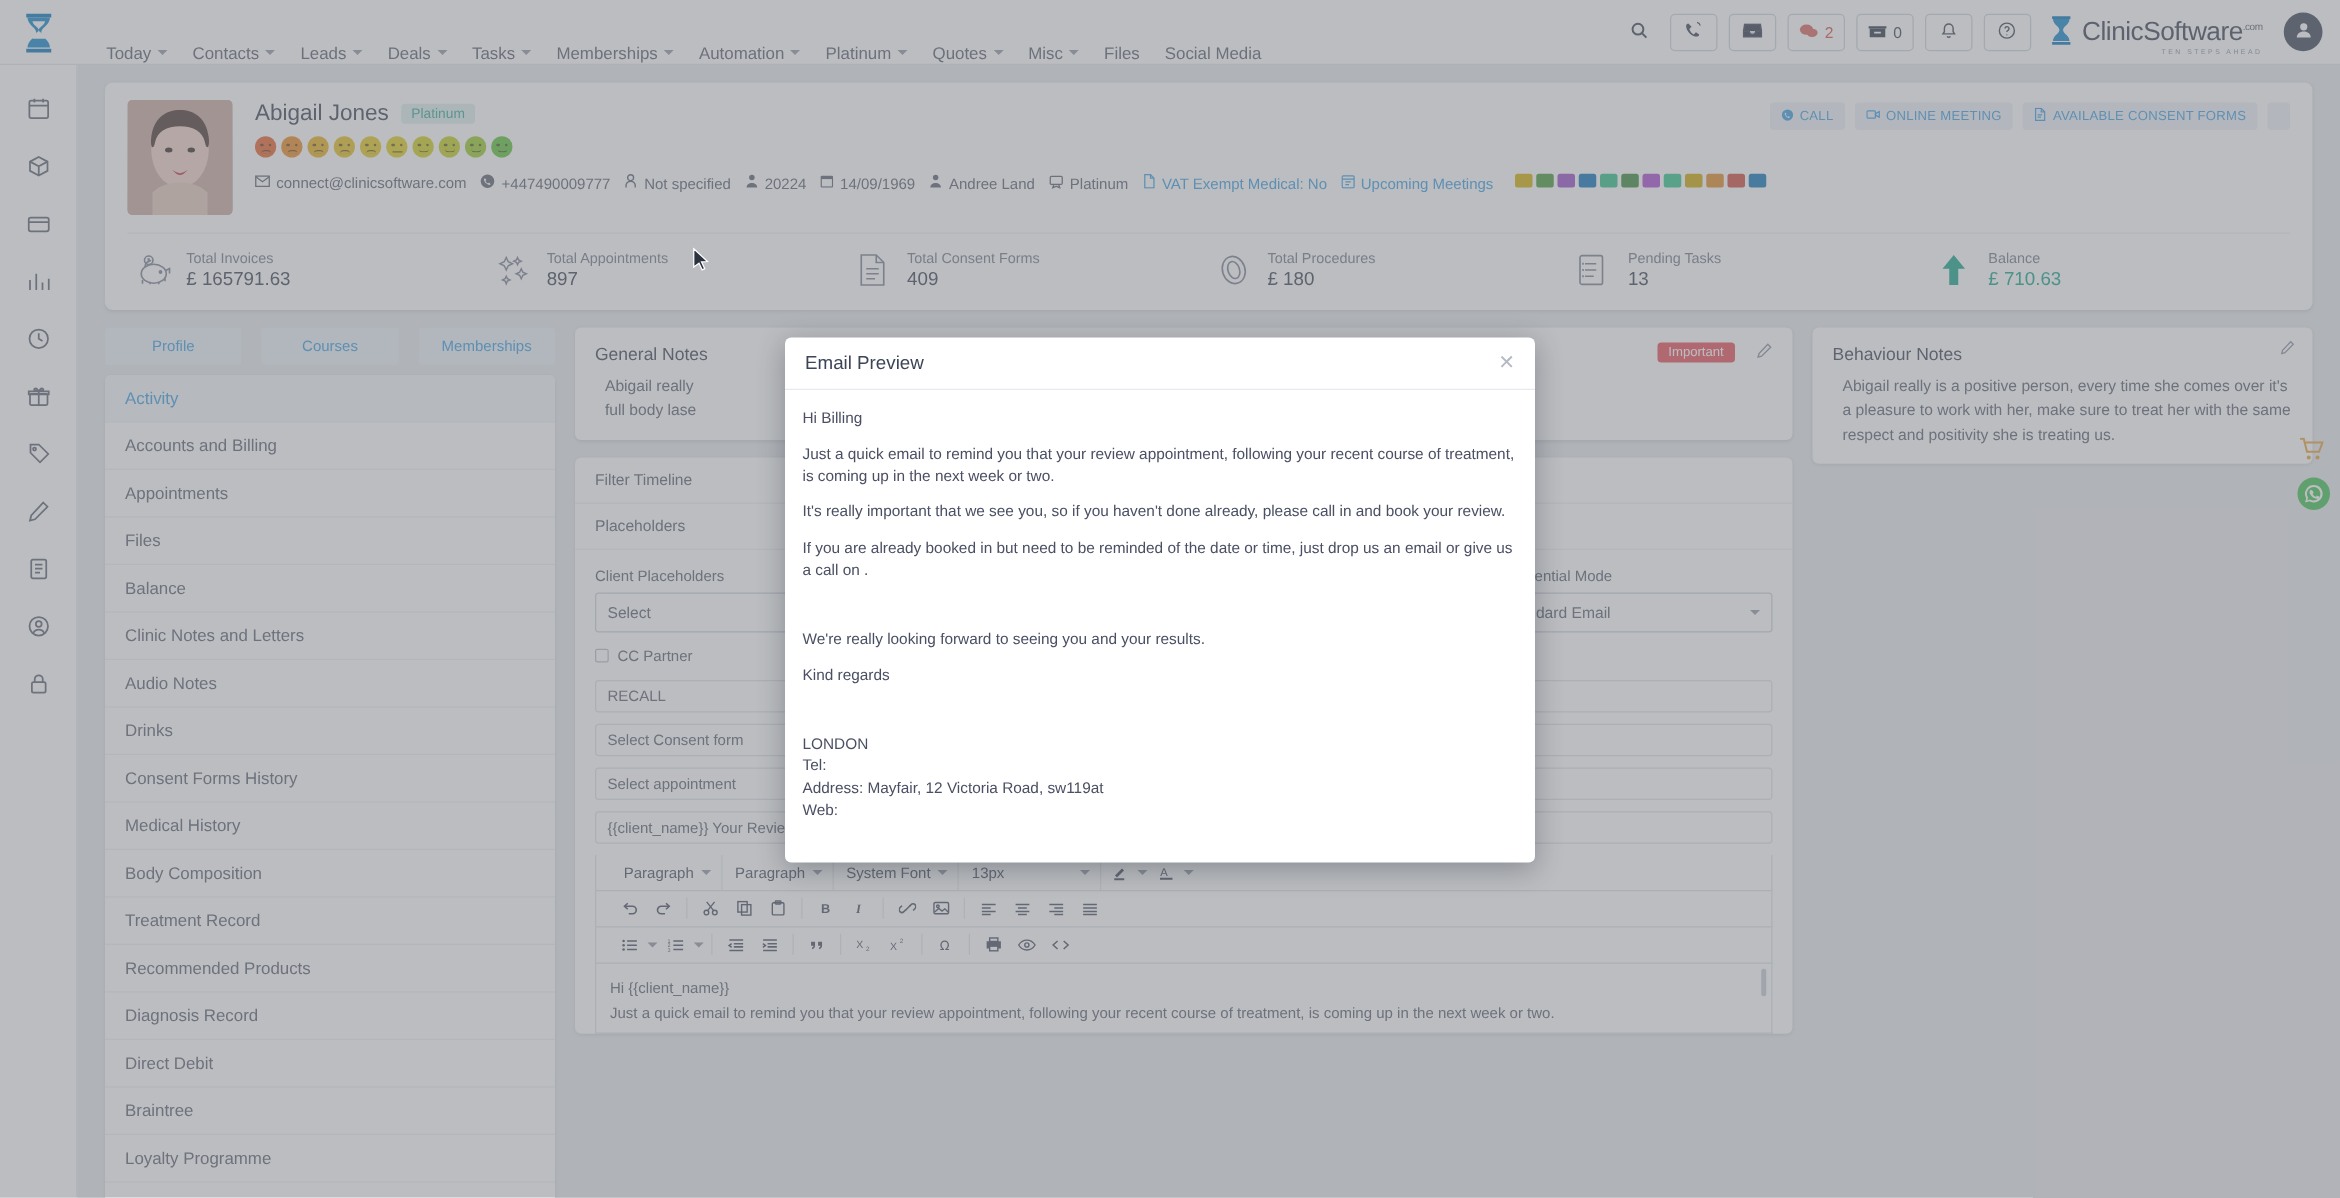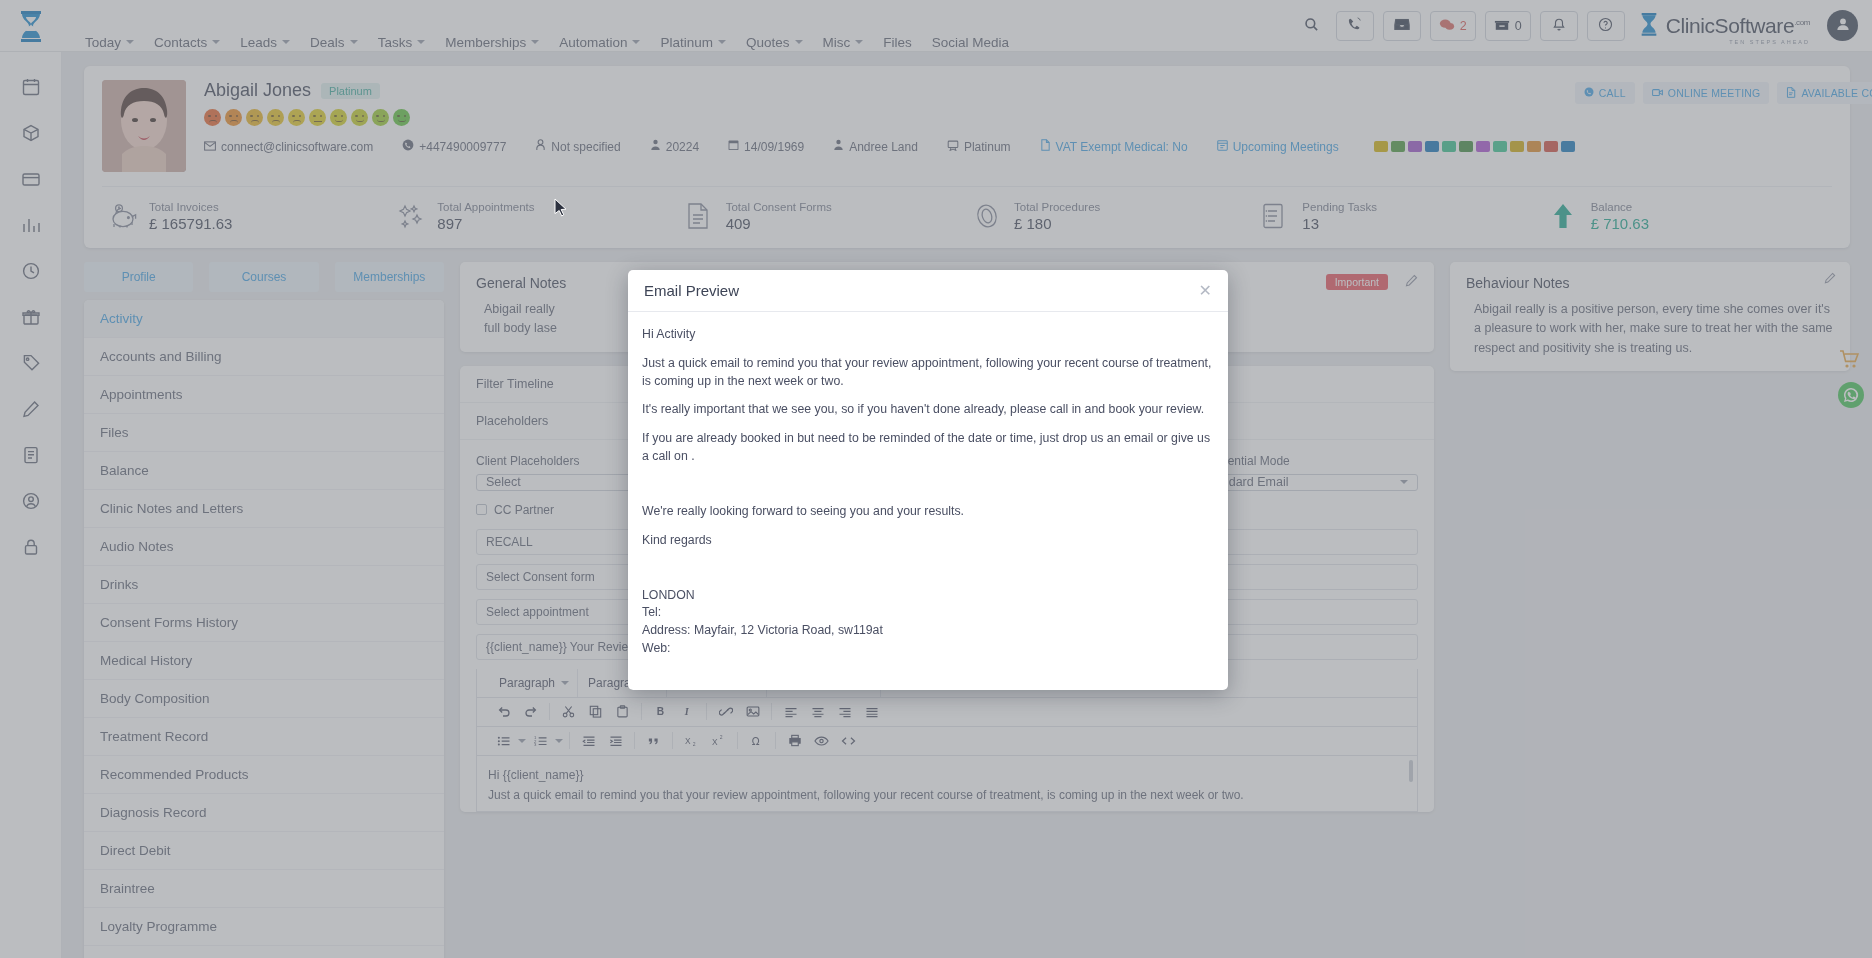--- a/index.html
+++ b/index.html
@@ -78,21 +78,21 @@
     background:#dff1ef;color:#3aa99a;border-radius:3px;padding:2px 8px;font-size:11px;
   }
   .moods { display:flex; gap:4px; margin-top:8px; }
   .mood { width:17px;height:17px;border-radius:50%;position:relative;cursor:pointer; }
   .mood::before{content:"";position:absolute;left:4px;top:5.5px;width:2.5px;height:2.5px;border-radius:50%;background:rgba(70,50,30,.75);}
   .mood::after{content:"";position:absolute;right:4px;top:5.5px;width:2.5px;height:2.5px;border-radius:50%;background:rgba(70,50,30,.75);}
   .mouth{position:absolute;left:4.5px;bottom:4px;width:8px;height:3px;border-bottom:1.4px solid rgba(70,50,30,.75);border-radius:0 0 8px 8px;}
   .mouth.sad{border-bottom:none;border-top:1.4px solid rgba(70,50,30,.75);border-radius:8px 8px 0 0;bottom:3.5px;}
   .mouth.flat{border-bottom:1.4px solid rgba(70,50,30,.75);border-radius:0;height:0;}
 
-  .metaline { display:flex; align-items:center; gap:29px; margin-top:13px; flex-wrap:nowrap; }
+  .metaline { display:flex; align-items:flex-start; gap:11px; margin-top:13px; flex-wrap:nowrap; }
   .meta { display:flex; align-items:center; gap:5px; font-size:12px; color:#5c6273; white-space:nowrap; }
   .meta.link { color:#3da0e3; cursor:pointer; }
   .swatches { display:flex; gap:3px; margin-left:6px; }
   .sw { width:14px;height:11px;border-radius:2px; cursor:pointer;}
 
   .pactions { display:flex; align-items:flex-start; gap:8px; padding-top:2px; }
   .abtn {
     background:#eef3f8;color:#3da0e3;border:none;border-radius:3px;
     height:22px;display:flex;align-items:center;gap:5px;padding:0 9px;
     font-size:10.5px;letter-spacing:.2px;cursor:pointer; white-space:nowrap;
@@ -126,21 +126,21 @@
   .imp-badge { position:absolute; right:46px; top:12px; background:#e8505b;color:#fff;border-radius:3px;padding:2px 9px;font-size:10.5px;}
   .pen { position:absolute; right:16px; top:12px; color:#8b90a0; cursor:pointer;}
   .pen-r { position:absolute; right:14px; top:10px; color:#8b90a0; cursor:pointer; font-size:12px;}
 
   .fbox { background:#fff; border-radius:5px; box-shadow:0 1px 3px rgba(40,45,60,.12); margin-top:14px; }
   .frow { padding:11px 16px; font-size:12.5px; color:#5c6273; border-bottom:1px solid #eef0f3; }
   .fields { padding:14px 16px 6px 16px; display:flex; gap:14px; }
   .field { flex:1; min-width:0; }
   .flabel { font-size:12px; color:#5c6273; margin-bottom:6px; }
   .sel {
-    height:17px;border:1px solid #ccd1da;border-radius:3px;background:#fff;
+    height:32px;border:1px solid #ccd1da;border-radius:3px;background:#fff;
     display:flex;align-items:center;justify-content:space-between;padding:0 9px;font-size:12.5px;color:#5c6273;cursor:pointer;
   }
   .chk { display:flex;align-items:center;gap:7px;padding:6px 16px 12px 16px;font-size:12px;color:#5c6273;}
   .cbox { width:11px;height:11px;border:1px solid #b9bfc9;border-radius:2px;background:#fff;cursor:pointer;}
   .ibar { margin:0 16px 9px 16px; border:1px solid #dfe2e8; border-radius:3px; height:26px; display:flex;align-items:center;padding:0 9px;font-size:12px;color:#5c6273;cursor:text;}
 
   .ed-toolbar { margin:0 16px; border:1px solid #dfe2e8; border-top:none; display:flex; align-items:center; gap:2px; height:29px; padding:0 14px; font-size:12px; color:#4a4f63;}
   .ed-sel { display:flex;align-items:center;gap:6px;padding:0 8px;cursor:pointer;border-right:1px solid #e7e9ee;height:100%; }
   .ed-ico { width:25px;height:22px;display:flex;align-items:center;justify-content:center;cursor:pointer;color:#4a4f63; }
   .ed-div { width:1px;height:17px;background:#e3e6ea;margin:0 4px; }
@@ -922,21 +922,21 @@
   <svg class="cursor" width="14" height="20" viewBox="0 0 14 20">
     <path d="M1 1l11 10.2-4.8.3 2.6 5.4-2.1 1-2.5-5.4L1 15.6z" fill="#2d3240" stroke="#fff" stroke-width="1"></path>
   </svg>
 
   <div class="modal">
     <div class="modal-head">
       <div class="modal-title">Email Preview</div>
       <div class="modal-x">✕</div>
     </div>
     <div class="modal-body">
-      <p>Hi Activity</p>
+      <p>Hi Billing</p>
       <p>Just a quick email to remind you that your review appointment, following your recent course of treatment, is coming up in the next week or two.</p>
       <p>It's really important that we see you, so if you haven't done already, please call in and book your review.</p>
       <p>If you are already booked in but need to be reminded of the date or time, just drop us an email or give us a call on .</p>
       <div class="gap"></div>
       <p>We're really looking forward to seeing you and your results.</p>
       <p>Kind regards</p>
       <div class="gap"></div>
       <p class="tight">LONDON</p>
       <p class="tight">Tel:</p>
       <p class="tight">Address: Mayfair, 12 Victoria Road, sw119at</p>

